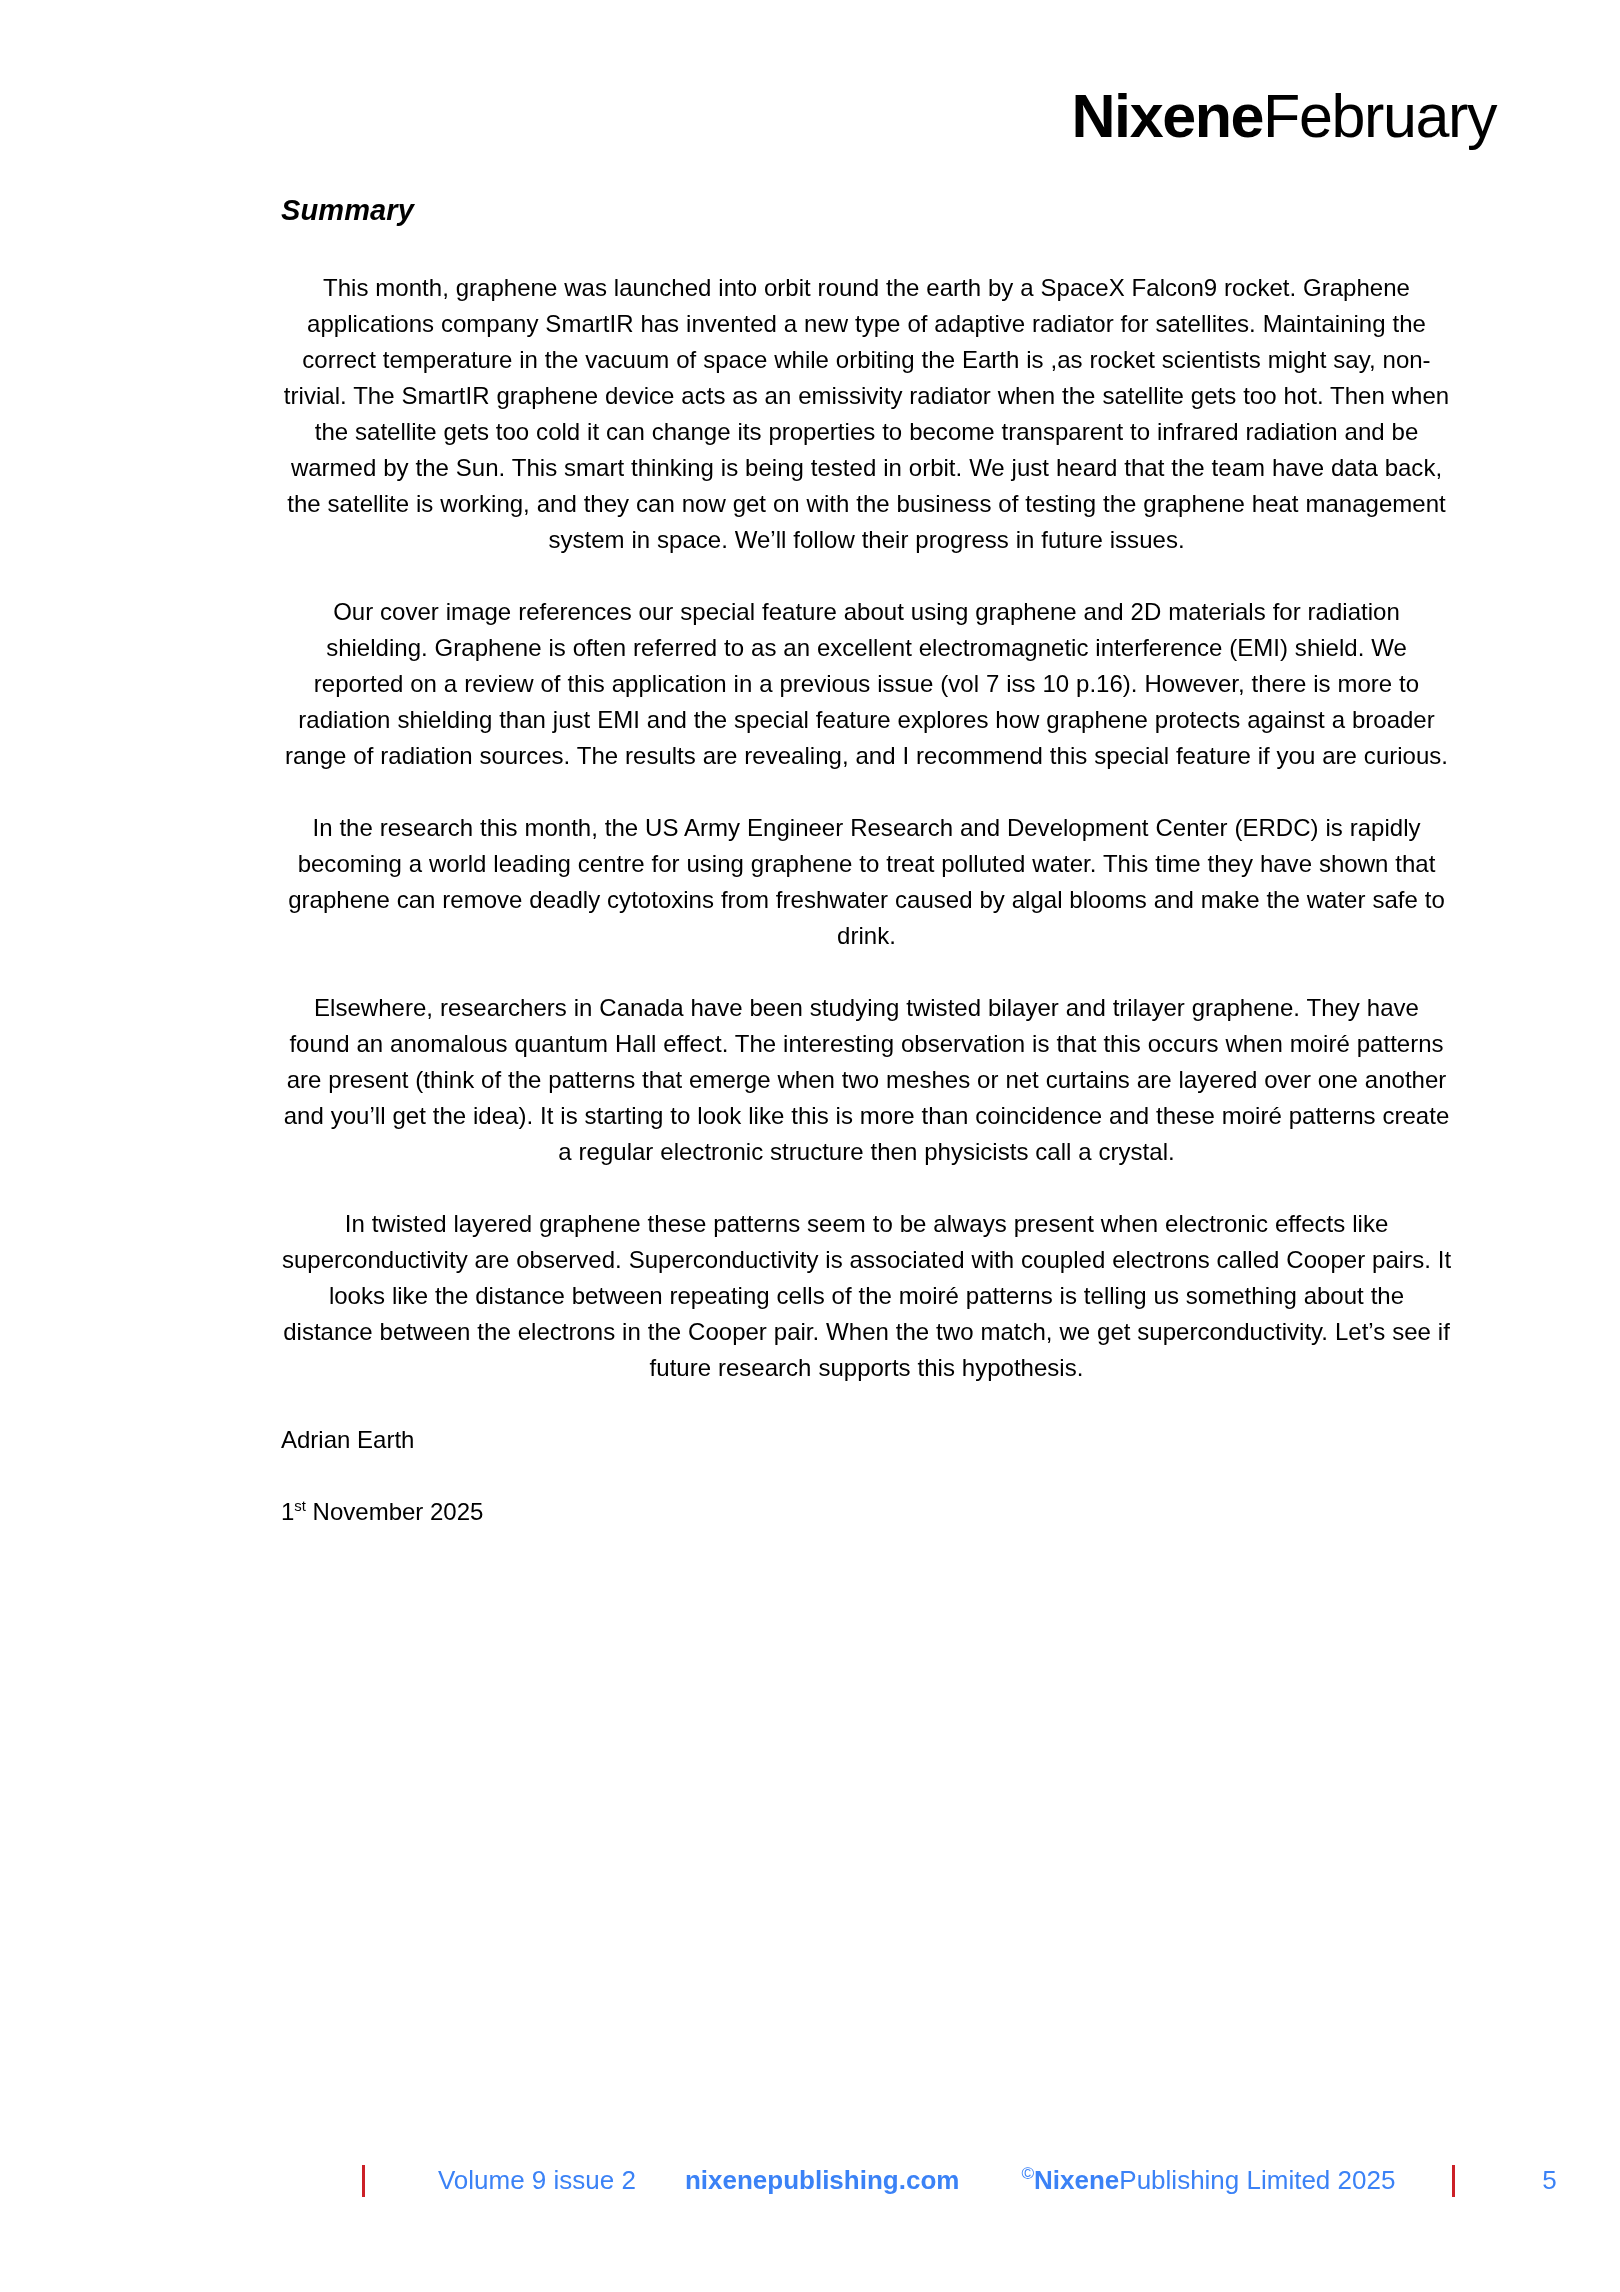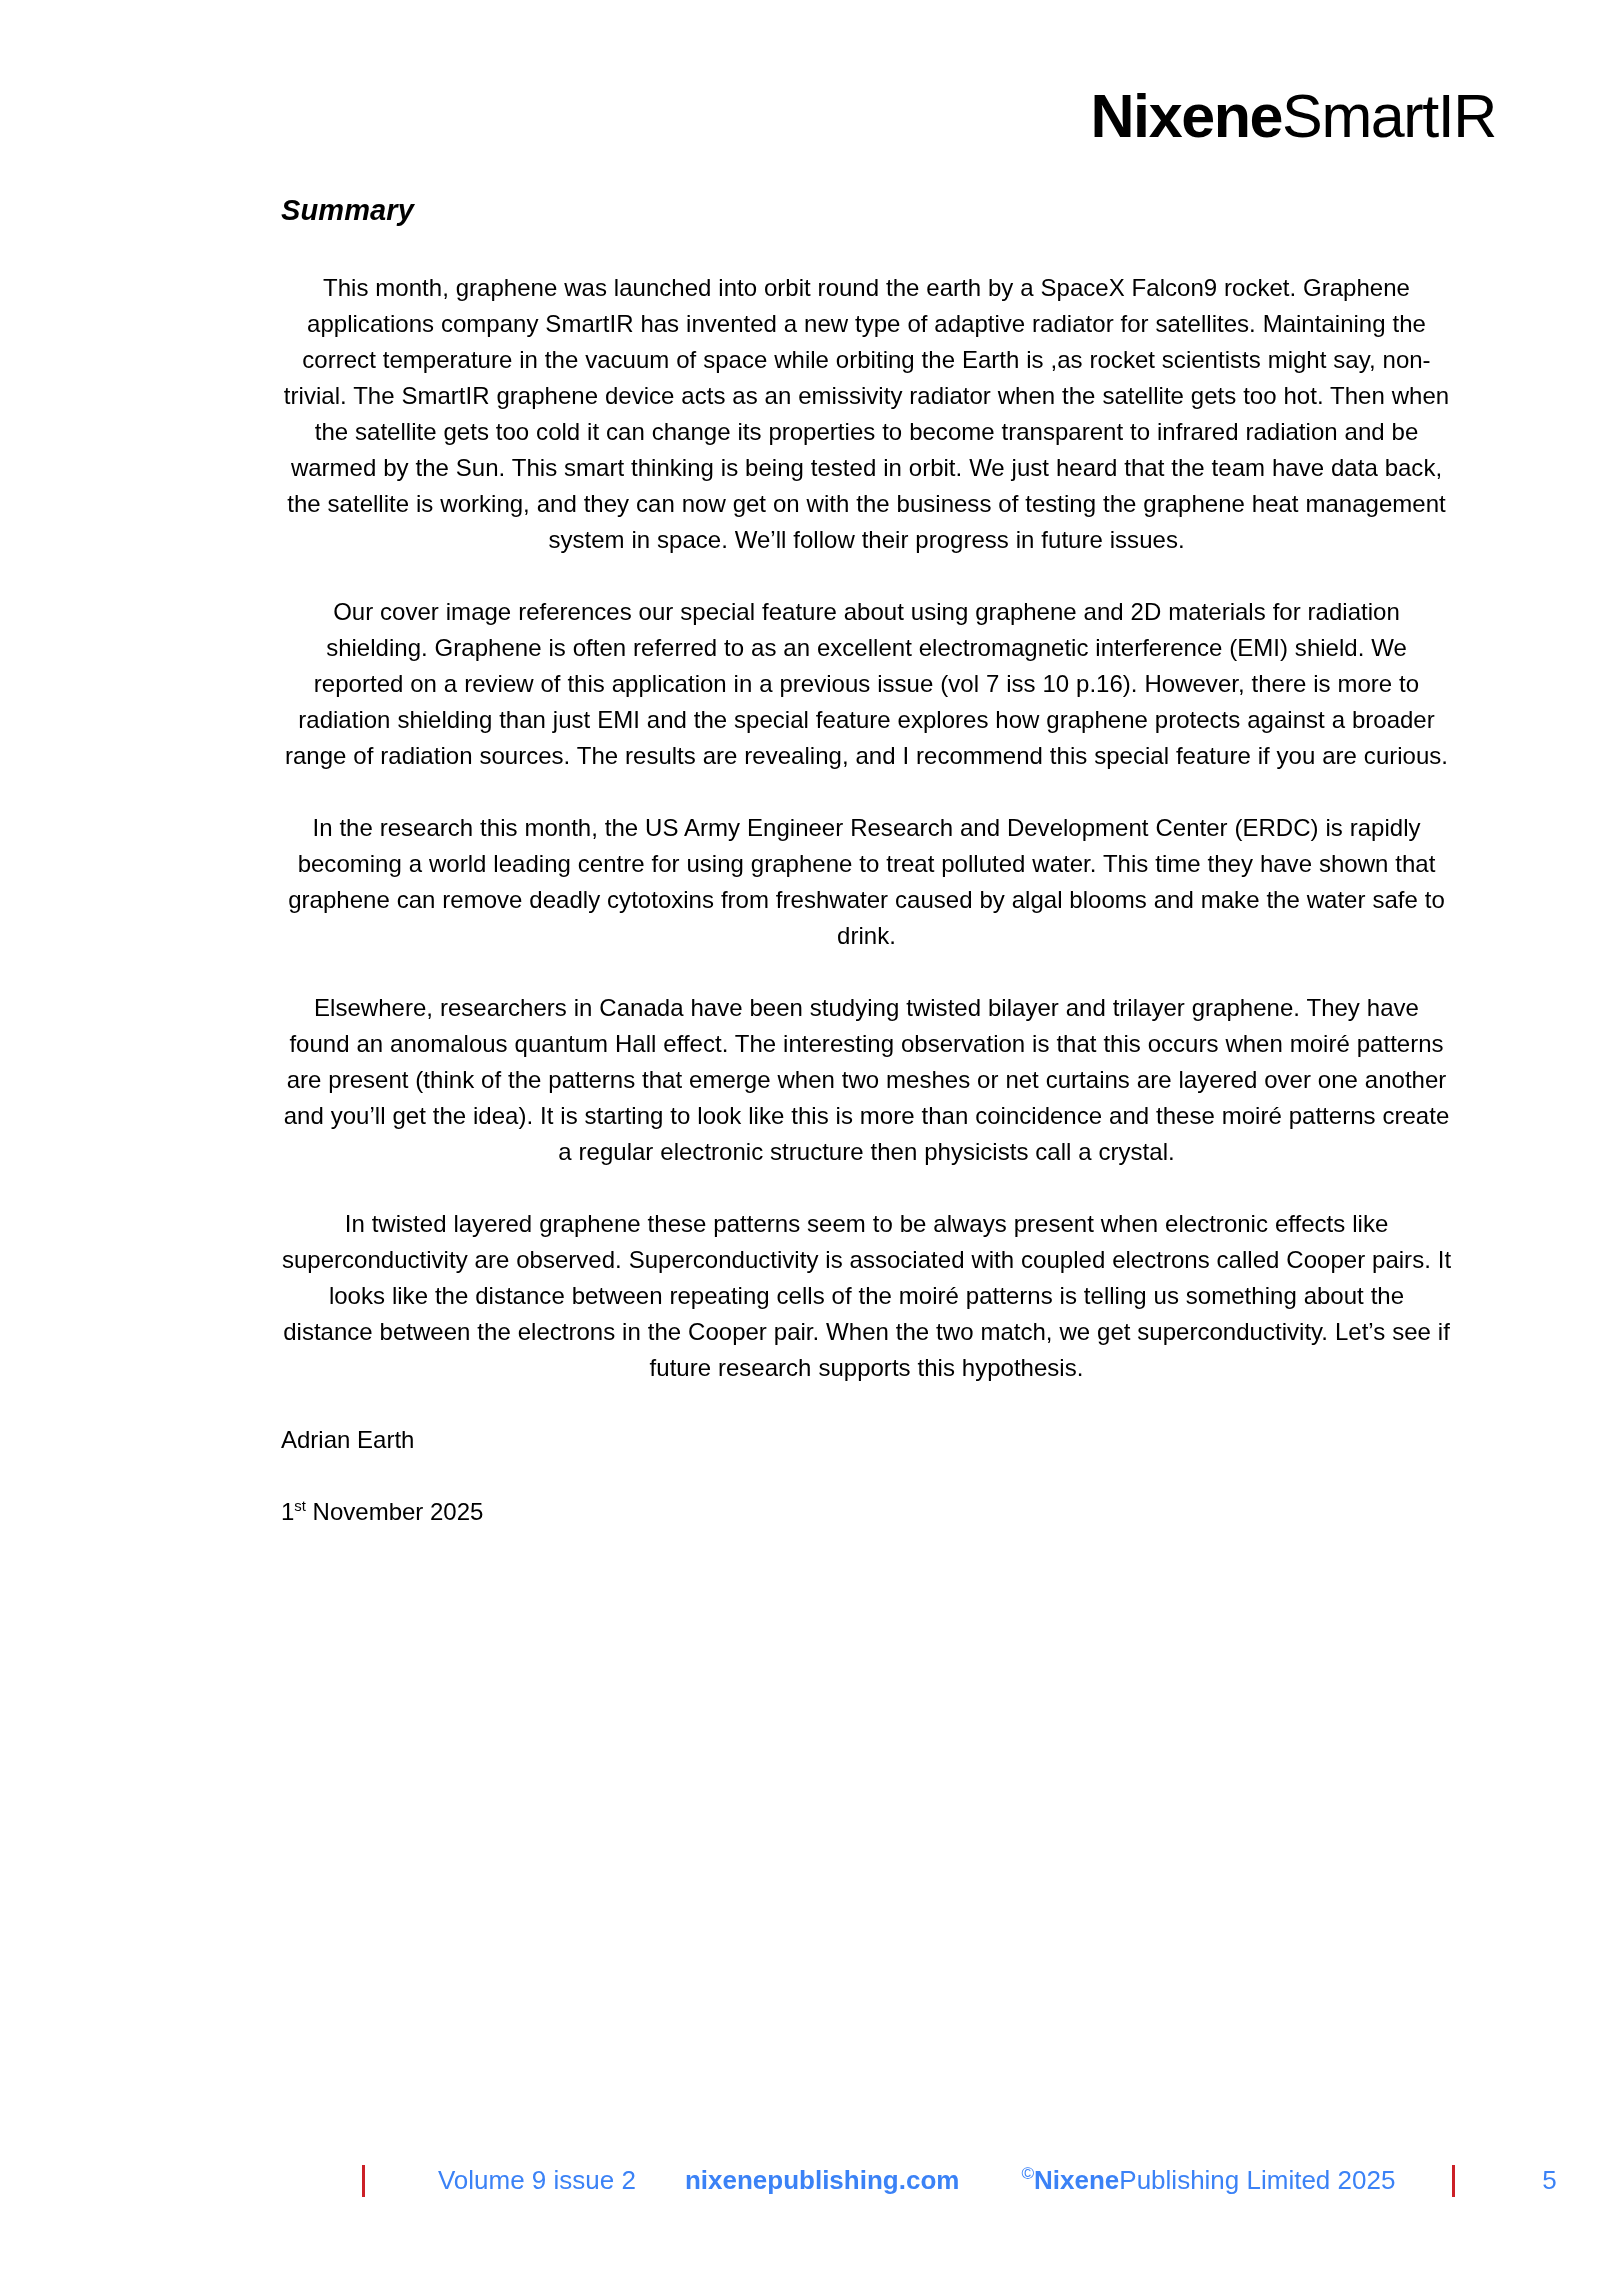--- a/index.html
+++ b/index.html
@@ -117,21 +117,21 @@
     white-space: nowrap;
   }
 </style>
 </head>
 <body>
 
 <div class="page">
 
   <div class="masthead">
     <span class="logo-text logo-bold">Nixene</span>
-      <span class="logo-text logo-light">SmartIR</span>
+      <span class="logo-text logo-light">February</span>
   </div>
 
   <div class="content">
 
     <h1 class="section-title">Summary</h1>
 
     <p class="body-par">This month, graphene was launched into orbit round the earth by a SpaceX Falcon9 rocket.  Graphene applications company SmartIR has invented a new type of adaptive radiator for satellites.  Maintaining the correct temperature in the vacuum of space while orbiting the Earth is ,as rocket scientists might say, non-trivial.  The SmartIR graphene device acts as an emissivity radiator when the satellite gets too hot.  Then when the satellite gets too cold it can change its properties to become transparent to infrared radiation and be warmed by the Sun.  This smart thinking is being tested in orbit.  We just heard that the team have data back, the satellite is working, and they can now get on with the business of testing the graphene heat management system in space.  We’ll follow their progress in future issues.</p>
 
     <p class="body-par">Our cover image references our special feature about using graphene and 2D materials for radiation shielding.  Graphene is often referred to as an excellent electromagnetic interference (EMI) shield.  We reported on a review of this application in a previous issue (vol 7 iss 10 p.16).  However, there is more to radiation shielding than just EMI and the special feature explores how graphene protects against a broader range of radiation sources.  The results are revealing, and I recommend this special feature if you are curious.</p>
 

